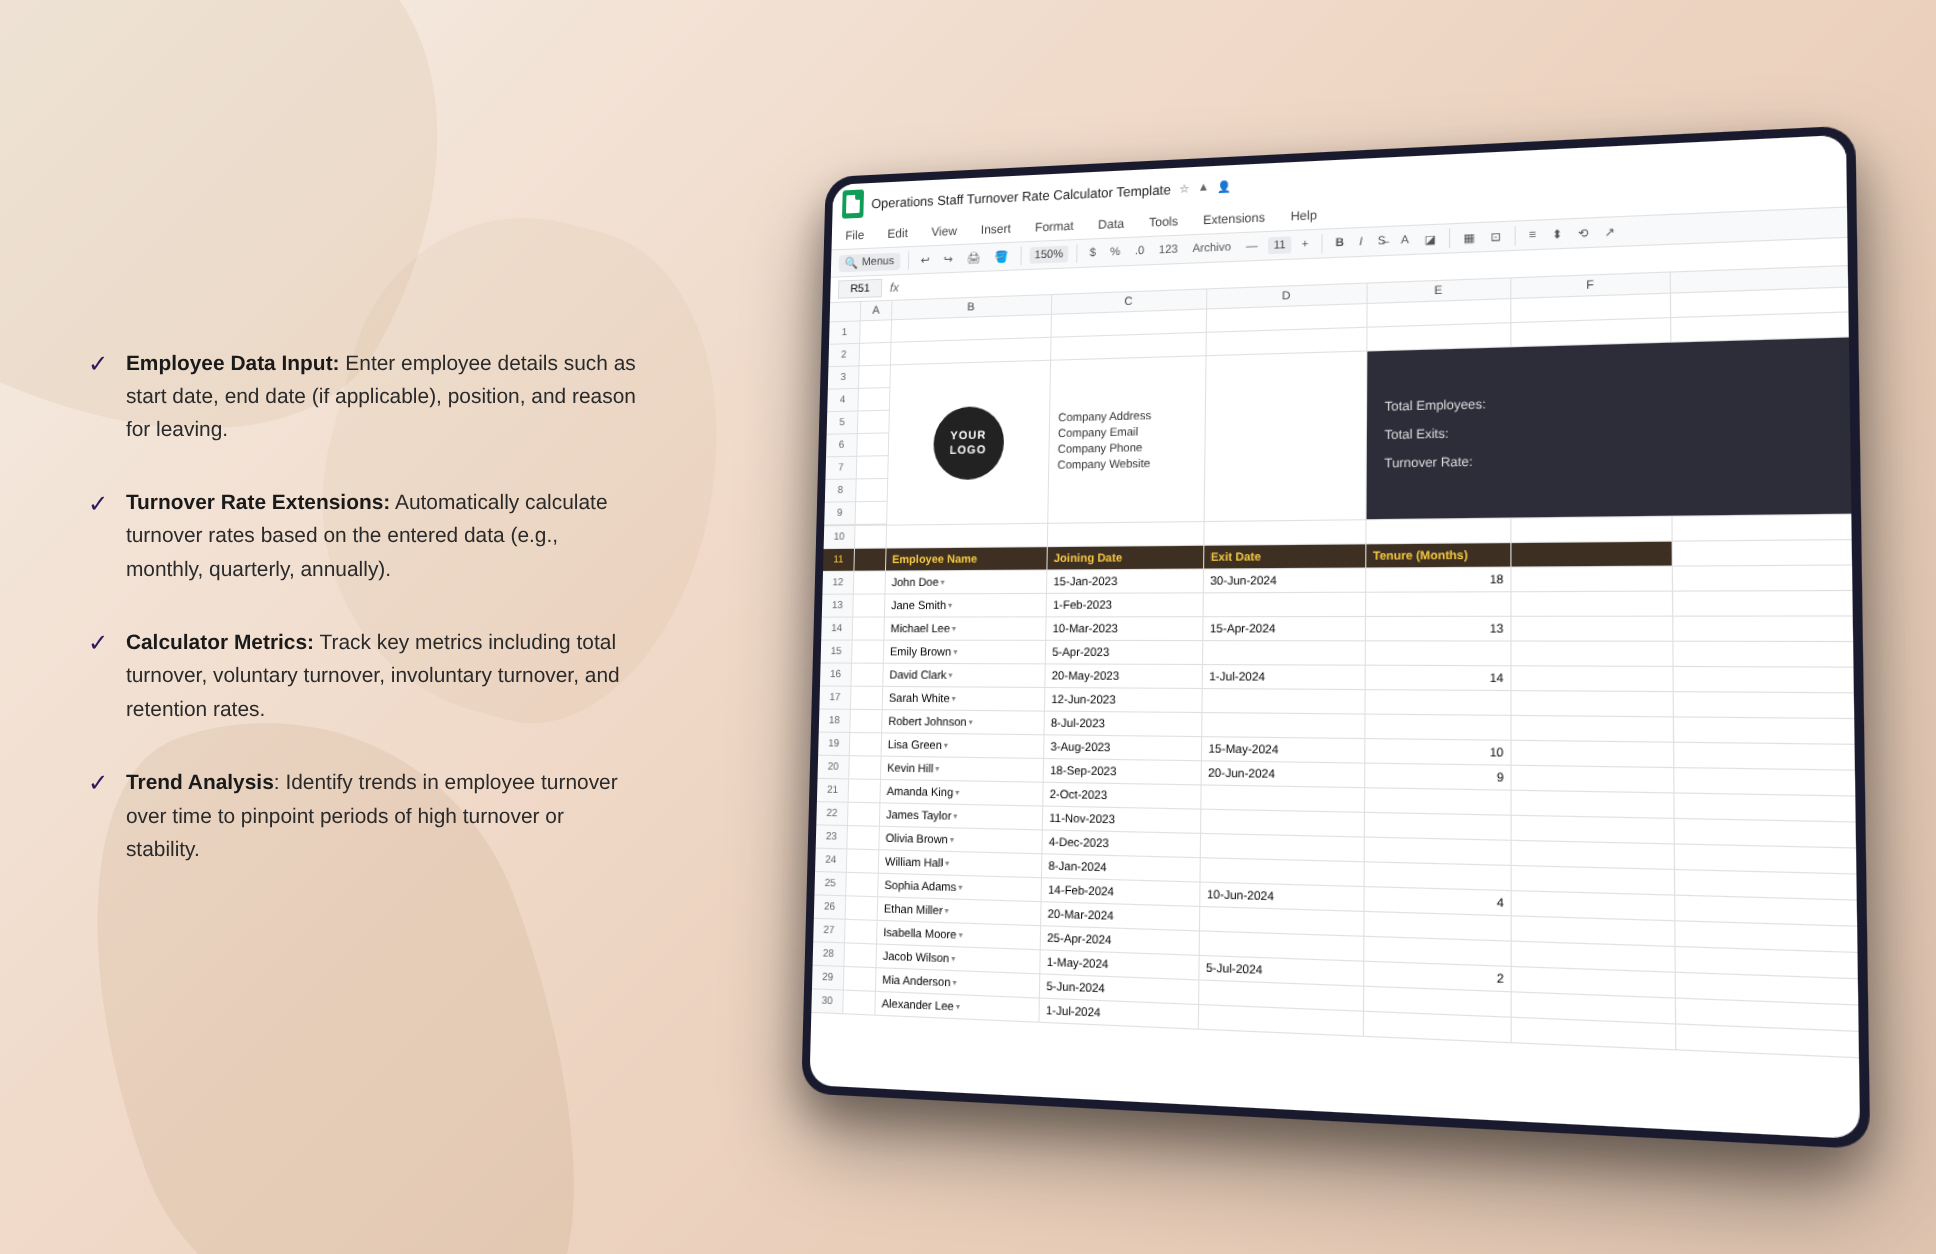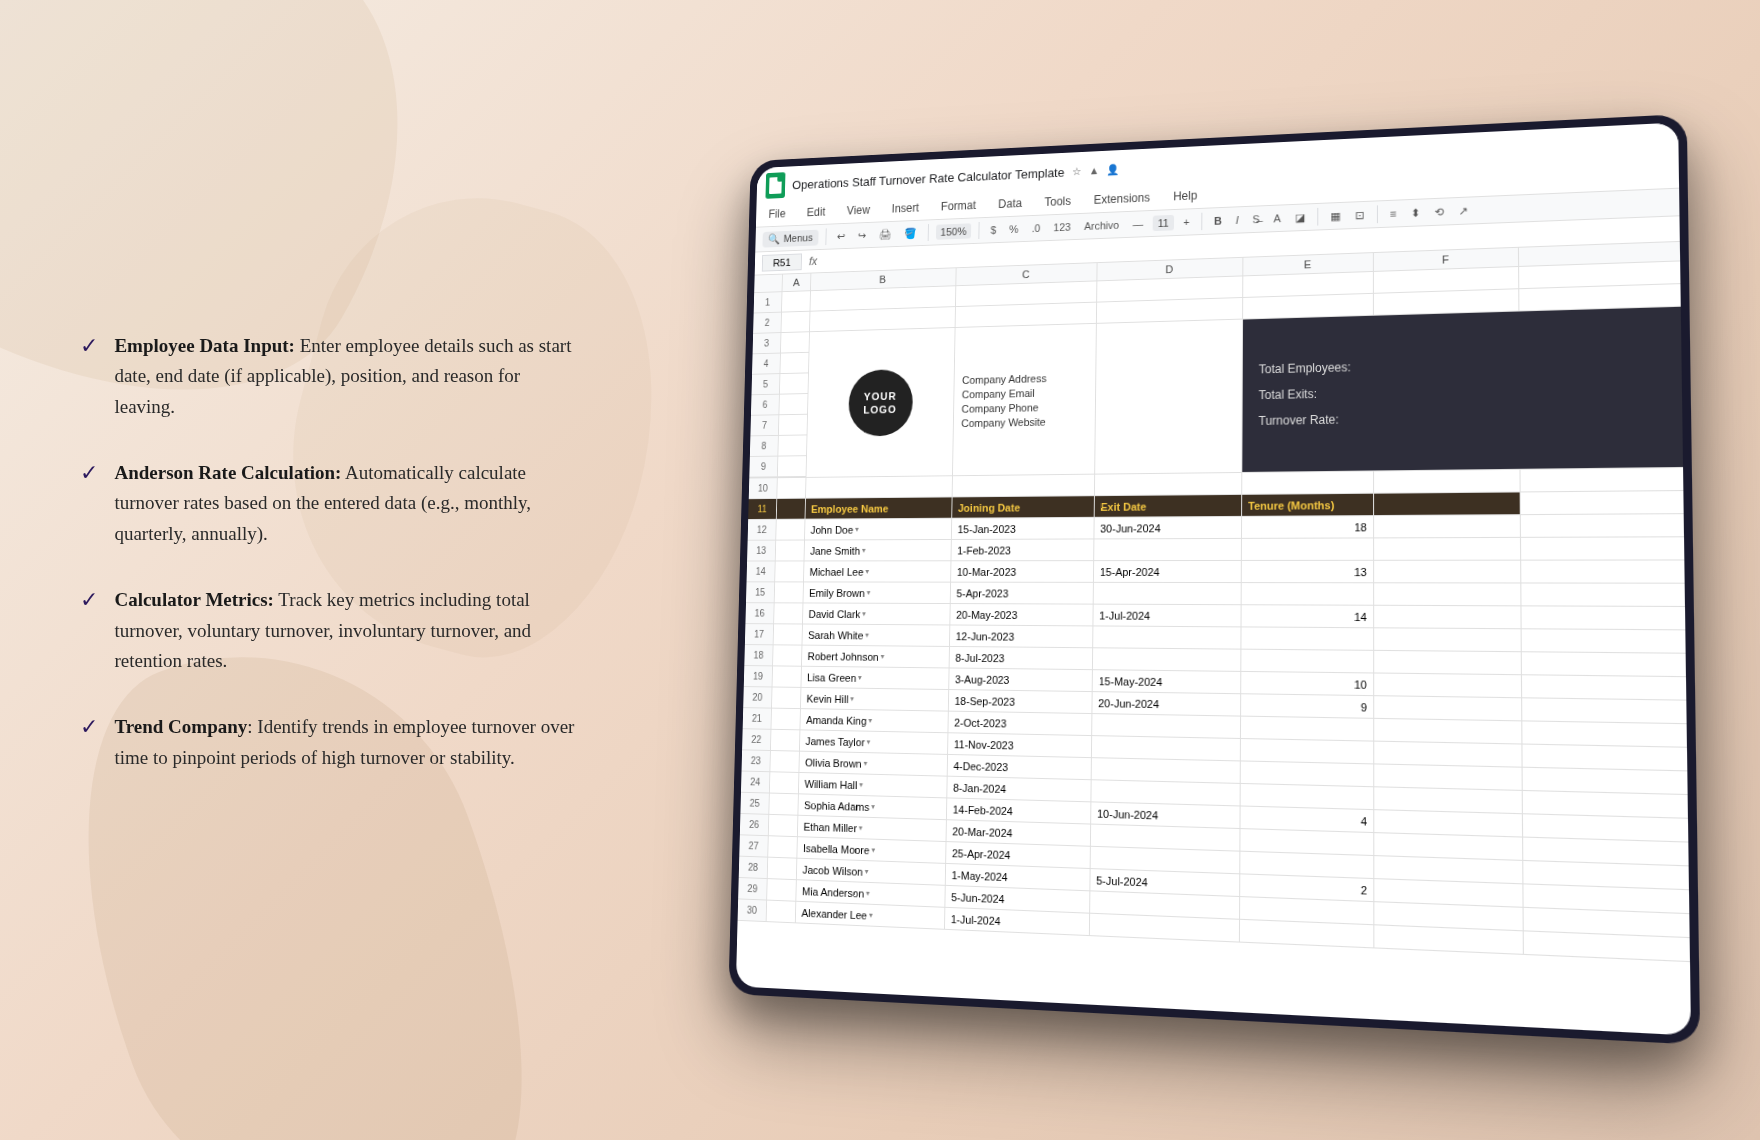--- a/index.html
+++ b/index.html
@@ -77,21 +77,21 @@
     }
 
     .check-icon {
       color: #2d1a5e;
       font-size: 22px;
       margin-top: 2px;
       flex-shrink: 0;
     }
 
     .feature-text {
-      font-family: Liberation Serif, serif;
+      font-family: Liberation Sans, sans-serif;
       font-size: 19px;
       line-height: 1.6;
       color: #2a2a2a;
     }
 
     .feature-text strong {
       font-weight: 700;
       color: #1a1a1a;
     }
 
@@ -463,35 +463,35 @@
     <div class="feature-item">
       <span class="check-icon">✓</span>
       <p class="feature-text">
         <strong>Employee Data Input:</strong><span> Enter employee details such as start date, end date (if applicable), position, and reason for leaving.</span>
       </p>
     </div>
 
     <div class="feature-item">
       <span class="check-icon">✓</span>
       <p class="feature-text">
-        <strong>Anderson Rate Calculation:</strong><span> Automatically calculate turnover rates based on the entered data (e.g., monthly, quarterly, annually).</span>
+        <strong>Turnover Rate Extensions:</strong><span> Automatically calculate turnover rates based on the entered data (e.g., monthly, quarterly, annually).</span>
       </p>
     </div>
 
     <div class="feature-item">
       <span class="check-icon">✓</span>
       <p class="feature-text">
         <strong>Calculator Metrics:</strong><span> Track key metrics including total turnover, voluntary turnover, involuntary turnover, and retention rates.</span>
       </p>
     </div>
 
     <div class="feature-item">
       <span class="check-icon">✓</span>
       <p class="feature-text">
-        <strong>Trend Company</strong><span>: Identify trends in employee turnover over time to pinpoint periods of high turnover or stability.</span>
+        <strong>Trend Analysis</strong><span>: Identify trends in employee turnover over time to pinpoint periods of high turnover or stability.</span>
       </p>
     </div>
   </div>
 
   <div class="spreadsheet-panel">
     <div class="tablet-frame">
       <div class="tablet-inner">
 
         <div class="sheets-topbar">
           <div class="sheets-title-row">

